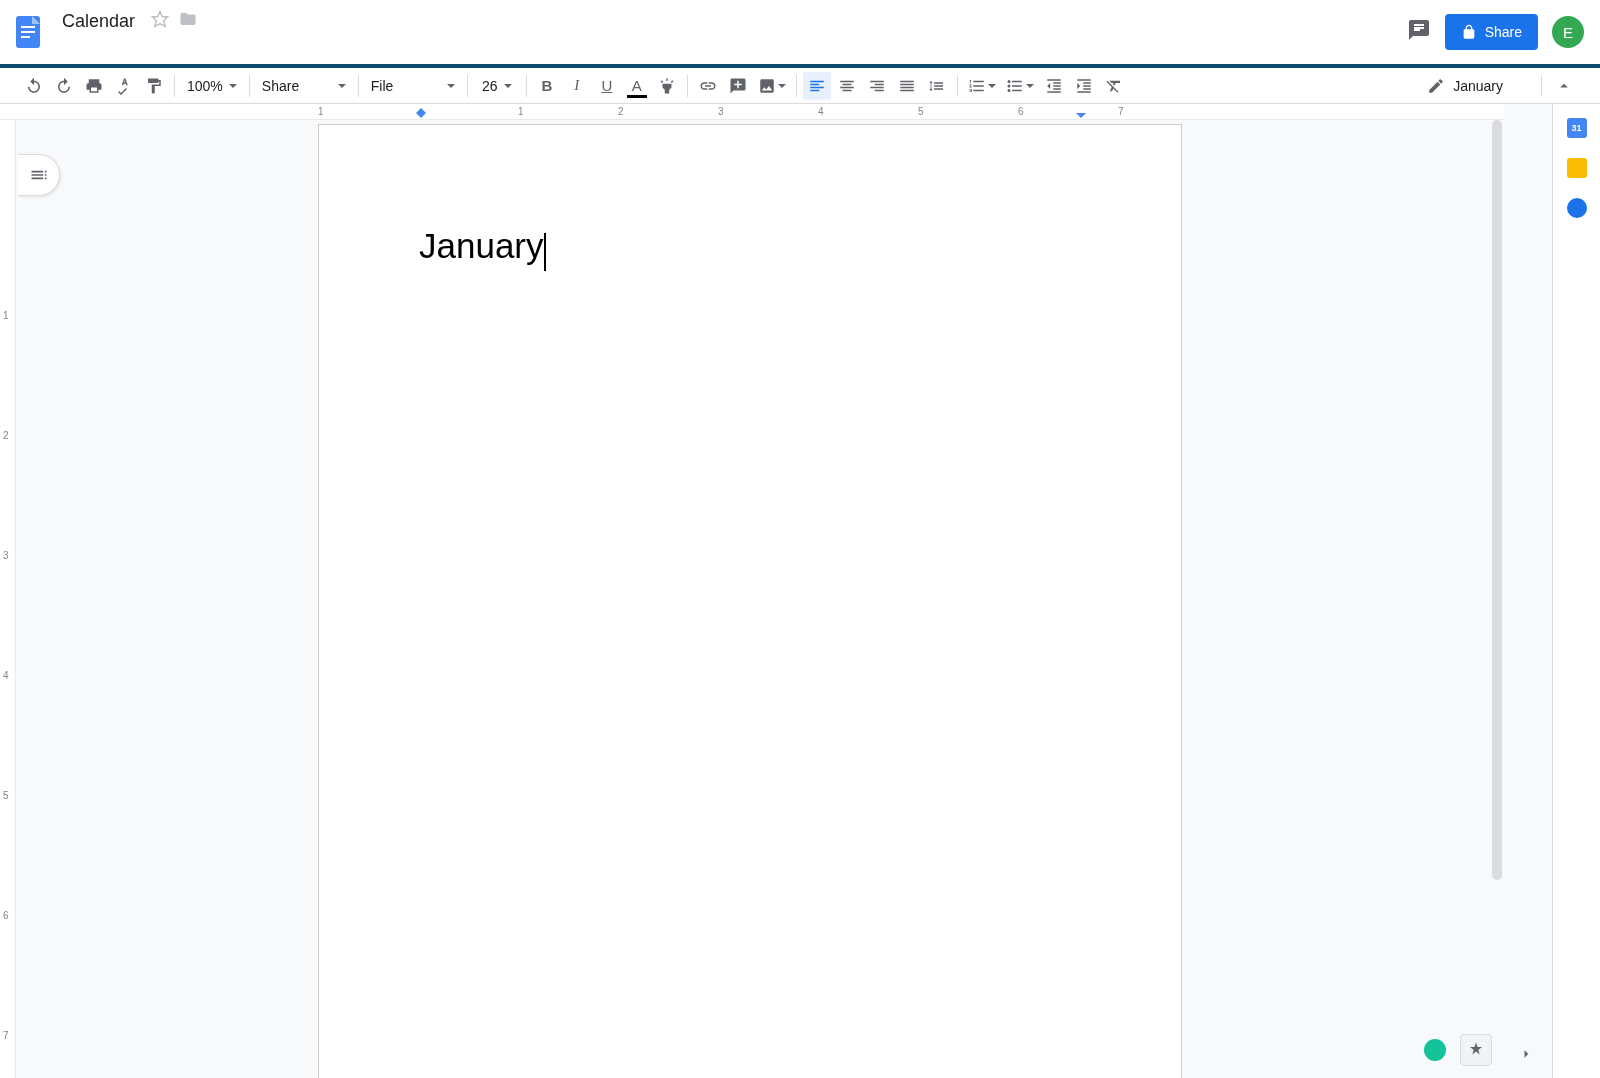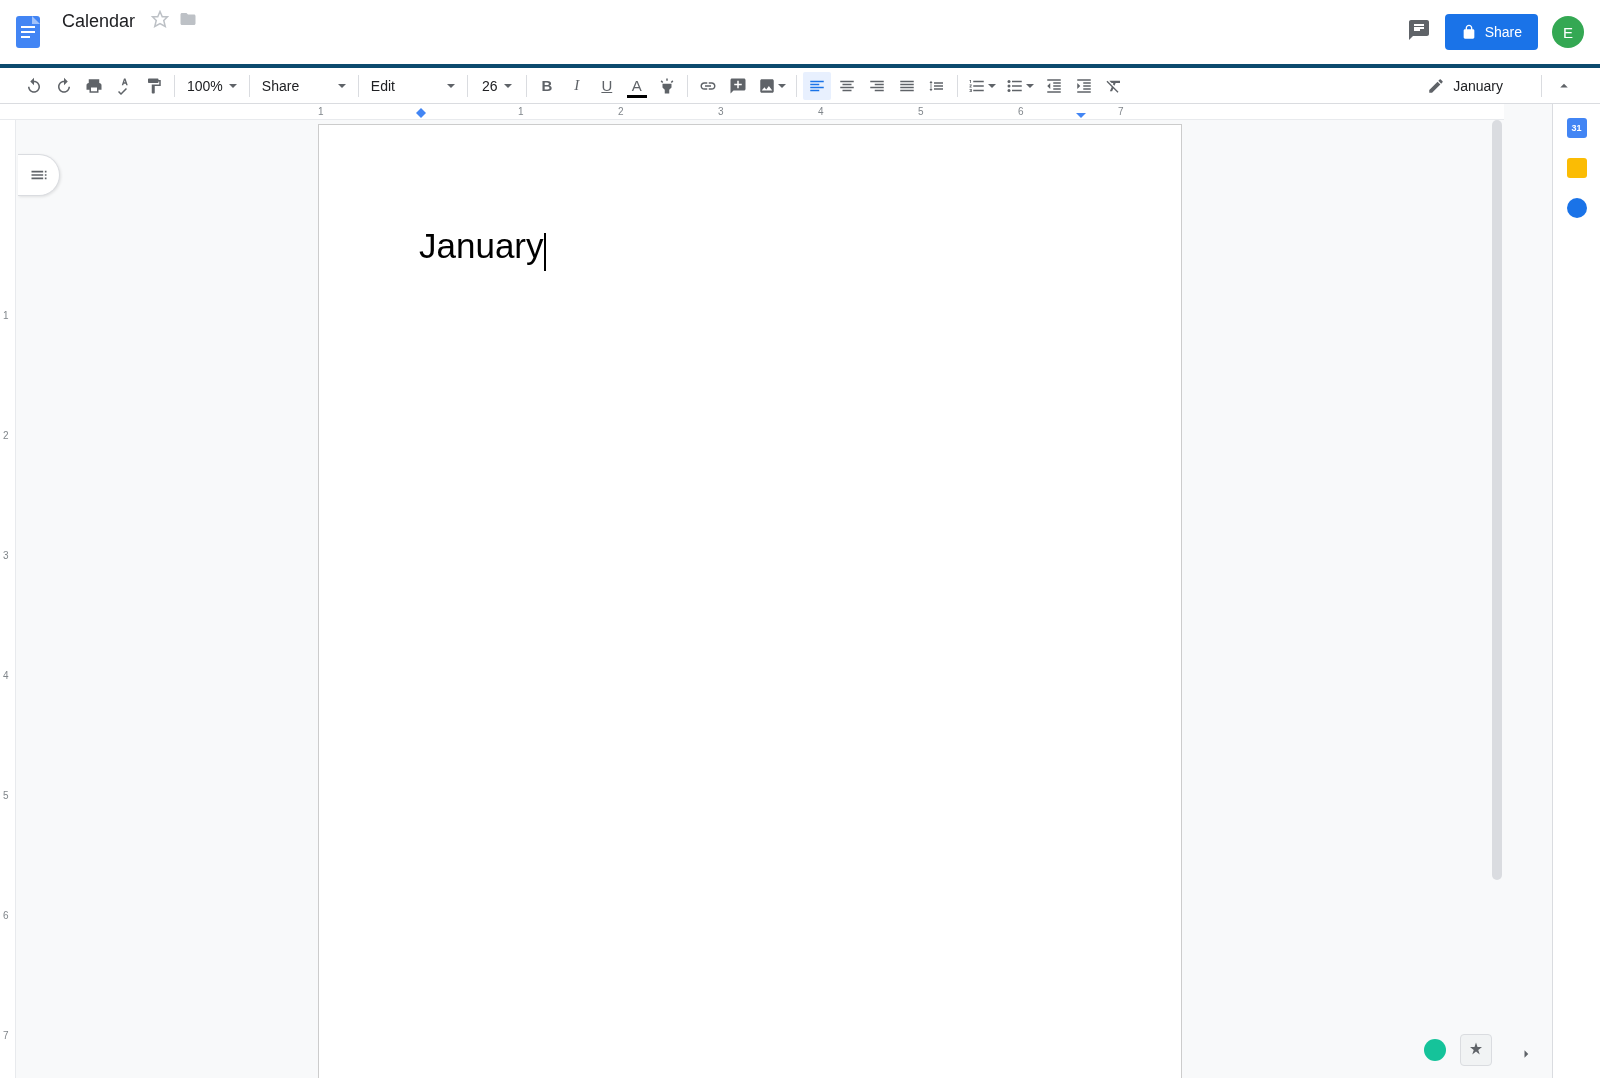--- a/index.html
+++ b/index.html
@@ -135,21 +135,21 @@
       <span>100%</span>
       <span class="arr"></span>
     </div>
   <div class="tb-sep"></div>
   <div class="tb-dd styles">
       <span>Share</span>
       <span class="arr" style="margin-left:auto"></span>
     </div>
   <div class="tb-sep"></div>
   <div class="tb-dd font">
-      <span>Edit</span>
+      <span>File</span>
       <span class="arr" style="margin-left:auto"></span>
     </div>
   <div class="tb-sep"></div>
   <div class="tb-dd size">
       <span>26</span>
       <span class="arr"></span>
     </div>
   <div class="tb-sep"></div>
   <div class="tb-btn">
       <b style="font-size:15px;color:#5f6368">B</b>

